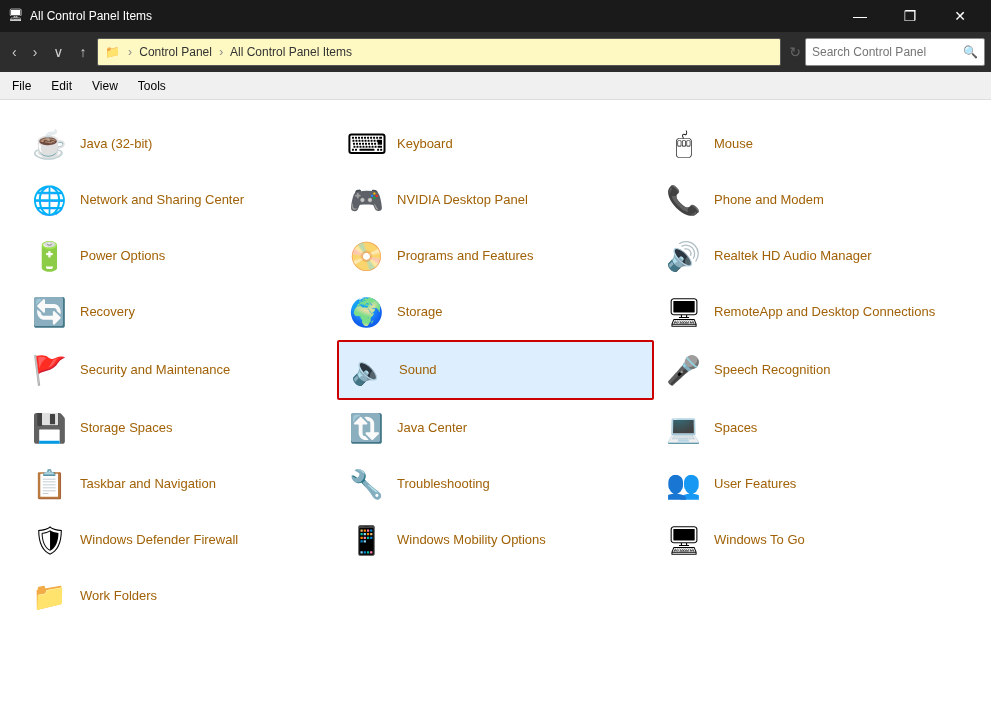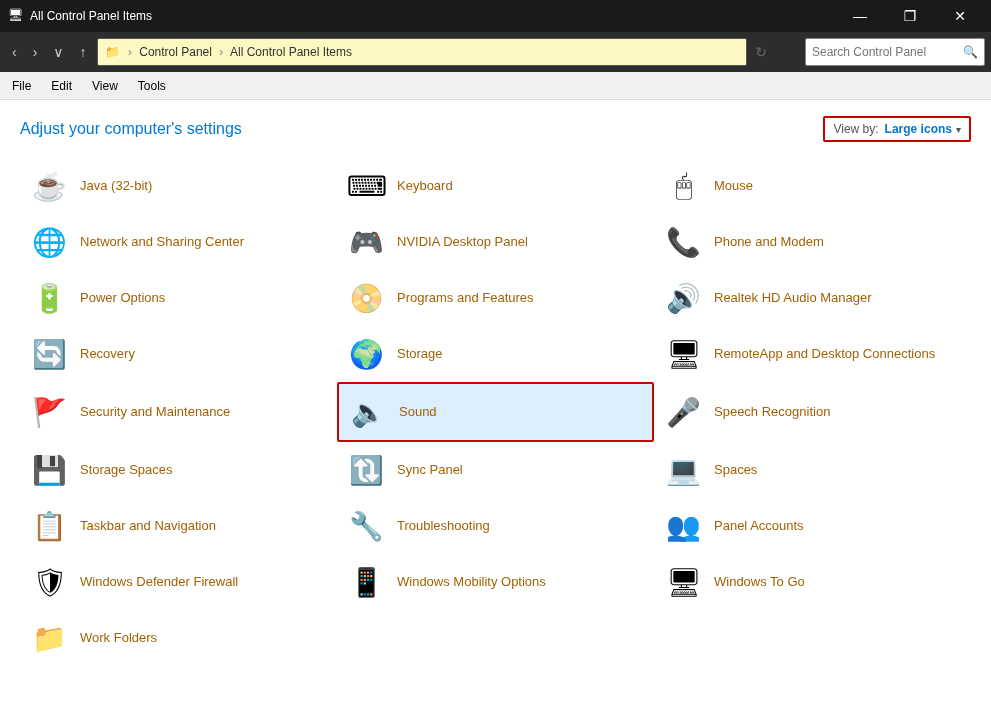--- a/index.html
+++ b/index.html
@@ -40,21 +40,21 @@
       flex: 1; background: #fef9c3; border: 1px solid #555;
       display: flex; align-items: center; padding: 2px 8px; height: 28px;
       font-size: 12px; color: #333; border-radius: 2px;
     }
     .address-breadcrumb { color: #333; font-size: 12px; }
     .address-breadcrumb span { color: #333; }
     .address-breadcrumb .sep { margin: 0 4px; color: #888; }
     .address-refresh { color: #666; font-size: 14px; margin-left: 4px; cursor: pointer; }
     .search-box {
       background: #fff; border: 1px solid #888; display: flex; align-items: center;
-      padding: 2px 6px; height: 28px; width: 180px; border-radius: 2px; margin-left: 34px;
+      padding: 2px 6px; height: 28px; width: 180px; border-radius: 2px;
     }
     .search-box input {
       border: none; outline: none; font-size: 12px; color: #999; width: 100%;
       background: transparent;
     }
     .search-icon { color: #888; font-size: 12px; }
 
     
     .menu-bar {
       background: #f0f0f0; border-bottom: 1px solid #ddd;
@@ -144,28 +144,20 @@
 </div>
 
 <div class="menu-bar">
   <span class="menu-item">File</span>
   <span class="menu-item">Edit</span>
   <span class="menu-item">View</span>
   <span class="menu-item">Tools</span>
 </div>
 
 <div class="content">
-  <div class="content-header">
-    <span class="page-title">Adjust your computer's settings</span>
-    <div class="view-by">
-      <span class="view-by-label">View by:</span>
-      <span class="view-by-value">Large icons</span>
-      <span class="view-by-arrow">▾</span>
-    </div>
-  </div>
 
   <div class="items-grid" id="items-grid">
   <div class="grid-item">
     <div class="item-icon">☕</div>
     <span class="item-label">Java (32-bit)</span>
   </div>
       <div class="grid-item">
     <div class="item-icon">⌨</div>
     <span class="item-label">Keyboard</span>
   </div>
@@ -220,37 +212,37 @@
       <div class="grid-item">
     <div class="item-icon">🎤</div>
     <span class="item-label">Speech Recognition</span>
   </div>
       <div class="grid-item">
     <div class="item-icon">💾</div>
     <span class="item-label">Storage Spaces</span>
   </div>
       <div class="grid-item">
     <div class="item-icon">🔃</div>
-    <span class="item-label">Sync Panel</span>
+    <span class="item-label">Java Center</span>
   </div>
       <div class="grid-item">
     <div class="item-icon">💻</div>
     <span class="item-label">Spaces</span>
   </div>
       <div class="grid-item">
     <div class="item-icon">📋</div>
     <span class="item-label">Taskbar and Navigation</span>
   </div>
       <div class="grid-item">
     <div class="item-icon">🔧</div>
     <span class="item-label">Troubleshooting</span>
   </div>
       <div class="grid-item">
     <div class="item-icon">👥</div>
-    <span class="item-label">Panel Accounts</span>
+    <span class="item-label">User Features</span>
   </div>
       <div class="grid-item">
     <div class="item-icon">🛡</div>
     <span class="item-label">Windows Defender Firewall</span>
   </div>
       <div class="grid-item">
     <div class="item-icon">📱</div>
     <span class="item-label">Windows Mobility Options</span>
   </div>
       <div class="grid-item">

